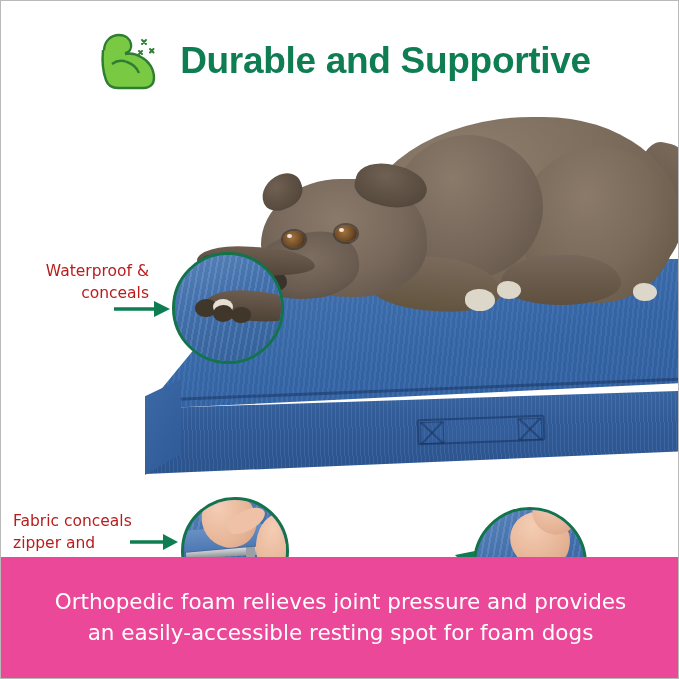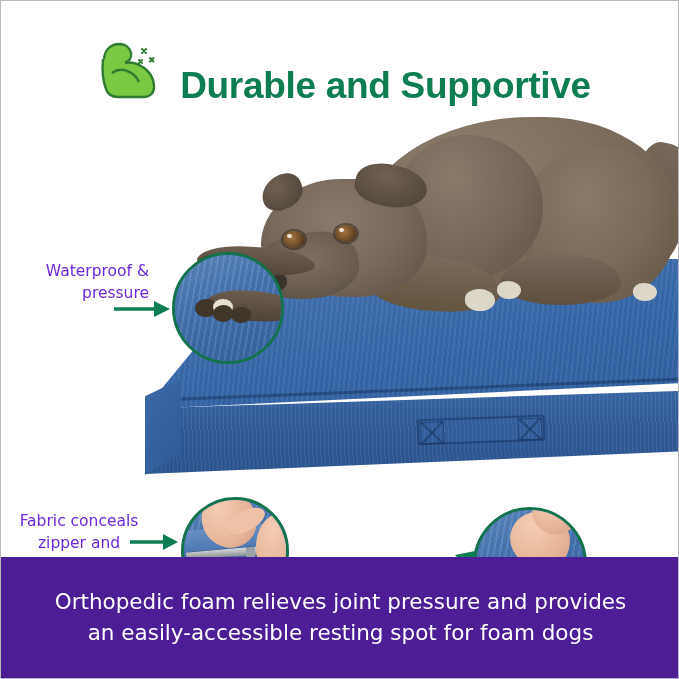--- a/index.html
+++ b/index.html
@@ -22,21 +22,21 @@
   }
 
   
   .header {
     position: absolute;
     top: 14px;
     left: 0;
     width: 679px;
     height: 92px;
     display: flex;
-    align-items: flex-end;
+    align-items: center;
     justify-content: center;
     gap: 16px;
   }
   .bicep-icon {
     width: 74px;
     height: 74px;
     flex: 0 0 auto;
   }
   .header-title {
     font-size: 37px;
@@ -321,38 +321,38 @@
   #circle-handle .hand.hh {
     left: 34px; top: 2px; width: 60px; height: 56px; transform: rotate(6deg);
   }
   #circle-handle .hand.wrist {
     left: 56px; top: -16px; width: 44px; height: 40px; transform: rotate(16deg);
   }
 
   
   .callout-text {
     position: absolute;
-    color: #6d28d9;
+    color: #b91c1c;
     font-size: 15.5px;
     line-height: 1.42;
     font-family: "DejaVu Sans", sans-serif;
   }
   #callout-waterproof { left: 18px; top: 153px; width: 130px; text-align: right; }
-  #callout-zipper { left: 12px; top: 403px; width: 132px; text-align: center; }
+  #callout-zipper { left: 12px; top: 403px; width: 132px; text-align: left; }
 
   .arrow { position: absolute; }
   .arrow svg { display: block; }
 
   
   .banner {
     position: absolute;
     left: 0; bottom: 0;
     width: 679px;
     height: 121px;
-    background: #4c1d95;
+    background: #ec4899;
     display: flex;
     align-items: center;
     justify-content: center;
   }
   .banner-text {
     color: #ffffff;
     font-size: 21.5px;
     line-height: 1.42;
     text-align: center;
     font-family: "DejaVu Sans", sans-serif;
@@ -444,21 +444,21 @@
     <div class="circle" id="circle-handle">
       <div class="circle-fabric"></div>
 
       <div class="h-grip"></div>
       <div class="hand hh"></div>
       <div class="hand wrist"></div>
     </div>
 
     <div class="callout-text" id="callout-waterproof">
       <div>Waterproof &amp;</div>
-      <div>pressure</div>
+      <div>conceals</div>
     </div>
     <div class="arrow" style="left:113px; top:192px;">
       <svg width="58" height="20" viewBox="0 0 58 20">
         <path d="M0 10 H42" stroke="#0f7d52" stroke-width="3.4" fill="none"></path>
         <path d="M40 2 L56 10 L40 18 Z" fill="#0f7d52"></path>
       </svg>
     </div>
 
     <div class="callout-text" id="callout-zipper">
       <div>Fabric conceals</div>

